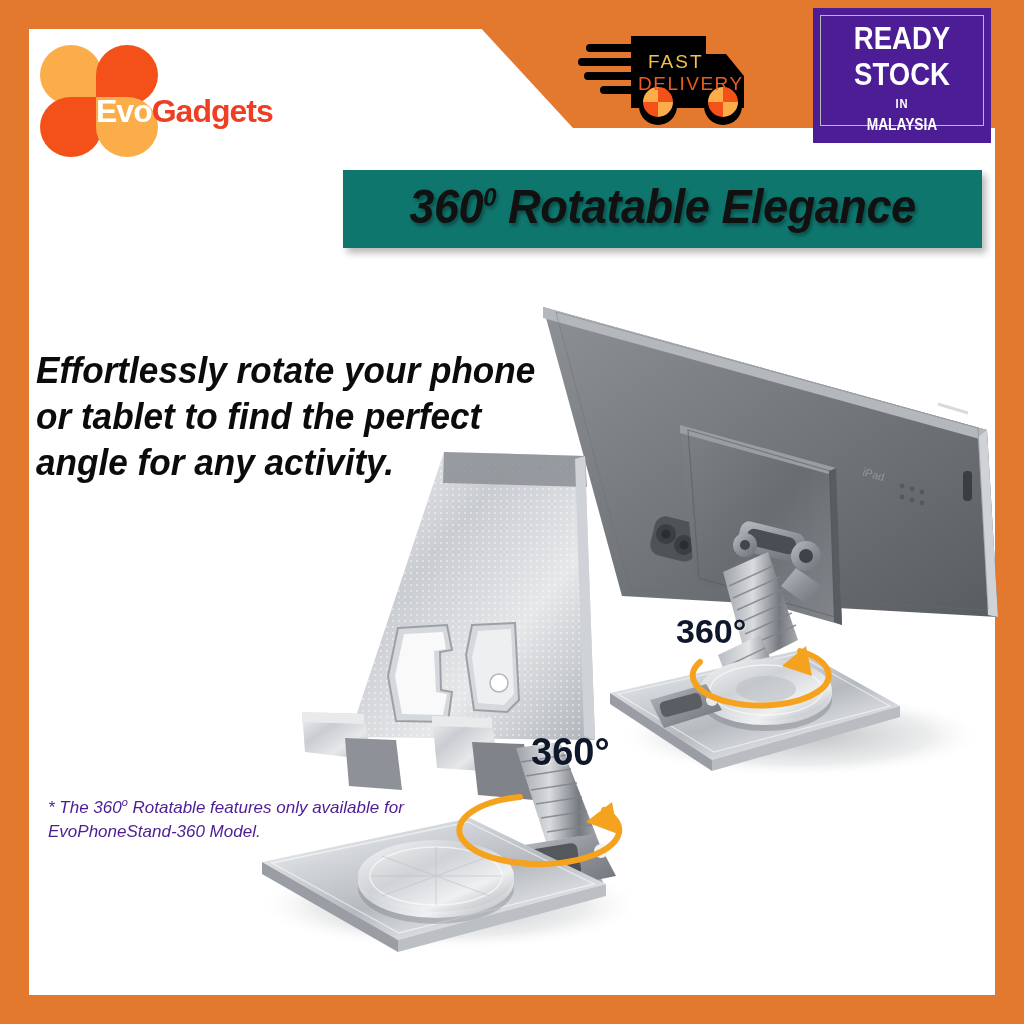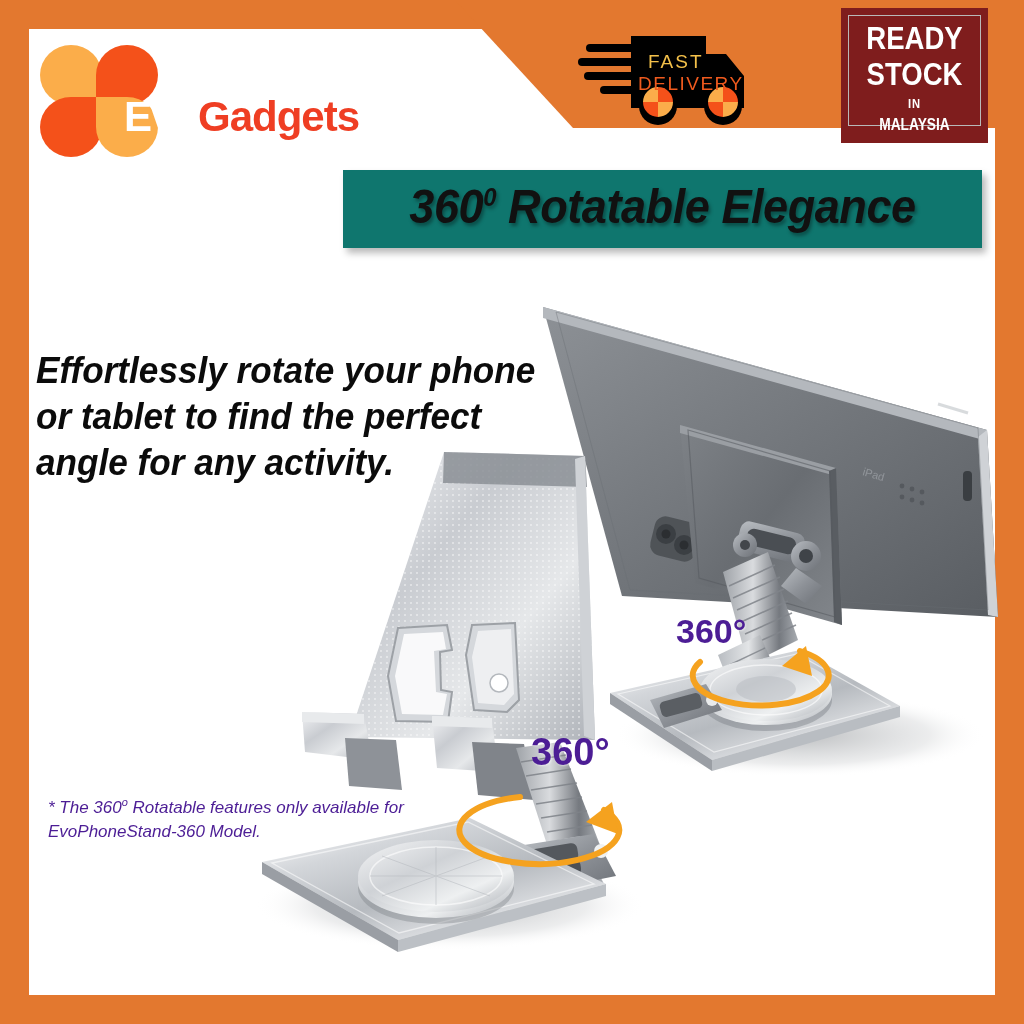--- a/index.html
+++ b/index.html
@@ -30,35 +30,34 @@
     position:absolute;left:40px;top:45px;width:275px;height:112px;z-index:6;
   }
   .petals{position:absolute;left:0;top:0;width:118px;height:112px;}
   .petal{position:absolute;width:62px;height:60px;}
   .petal.tl{left:0;top:0;background:#fbad4a;border-radius:50% 50% 0 50%;}
   .petal.tr{left:56px;top:0;background:#f4511a;border-radius:50% 50% 50% 0;}
   .petal.bl{left:0;top:52px;background:#f4511a;border-radius:50% 0 50% 50%;}
   .petal.br{left:56px;top:52px;background:#fbad4a;border-radius:0 50% 50% 50%;}
   .logo-text{
     position:absolute;left:56px;top:48px;
-    font-size:42px;font-weight:700;letter-spacing:-1px;white-space:nowrap;
-    font-family:"Liberation Sans", sans-serif;
-    padding-left:28px;
+    font-size:32px;font-weight:700;letter-spacing:-1px;white-space:nowrap;
+    font-family:"Liberation Sans", sans-serif;
   }
   .logo-text .evo{color:#ffffff;}
   .logo-text .gadgets{color:#ef3e23;}
 
   
   .truck{position:absolute;left:576px;top:28px;width:190px;height:105px;z-index:7;}
   .truck svg{display:block;}
 
   
   .ready-stock{
-    position:absolute;left:841px;top:8px;width:147px;height:135px;
-    background:#7f1d1d;z-index:8;
+    position:absolute;left:813px;top:8px;width:178px;height:135px;
+    background:#4c1d95;z-index:8;
     box-sizing:border-box;
   }
   .ready-stock .rs-inner{
     position:absolute;left:7px;top:7px;right:7px;bottom:17px;
     border:1px solid #b9b9b9;
   }
   .rs-line{
     position:absolute;left:0;right:0;text-align:center;color:#ffffff;
     font-family:"Liberation Sans", sans-serif;font-weight:700;
     transform:scaleX(0.86);
@@ -103,21 +102,21 @@
     font-family:"Liberation Sans", sans-serif;
     font-style:italic;font-weight:400;font-size:17px;line-height:24px;
     color:#4c1d95;
   }
   .footnote sup{font-size:11px;}
 
   
   .label360{
     position:absolute;z-index:9;
     font-family:"Liberation Sans", sans-serif;
-    font-weight:700;color:#4c1d95;
+    font-weight:700;color:#0f172a;
     text-shadow:1px 1px 2px rgba(255,255,255,0.55);
   }
   .label360.phone{left:531px;top:731px;font-size:38px;}
   .label360.tablet{left:676px;top:612px;font-size:34px;}
 
   
   .product-layer{position:absolute;left:0;top:0;width:1024px;height:1024px;z-index:2;}
   .product-layer svg{display:block;}
 </style>
 </head>

